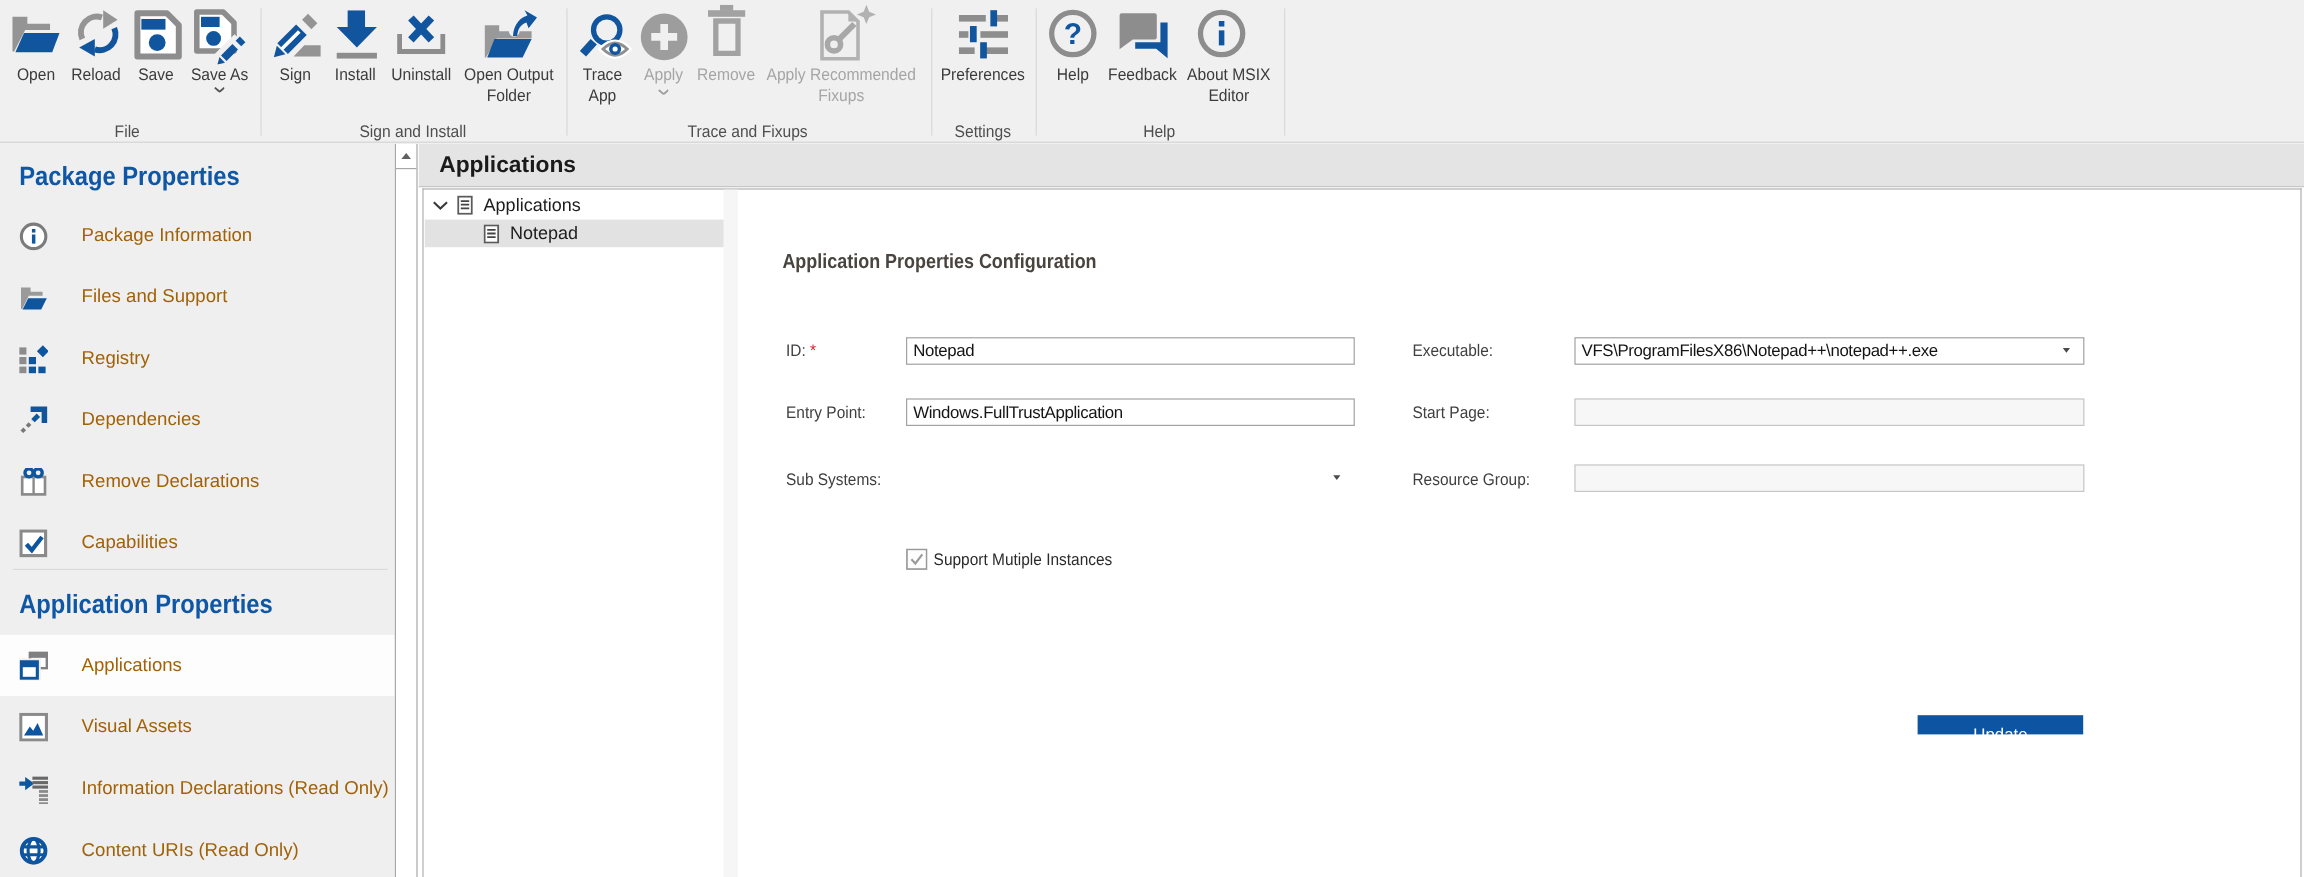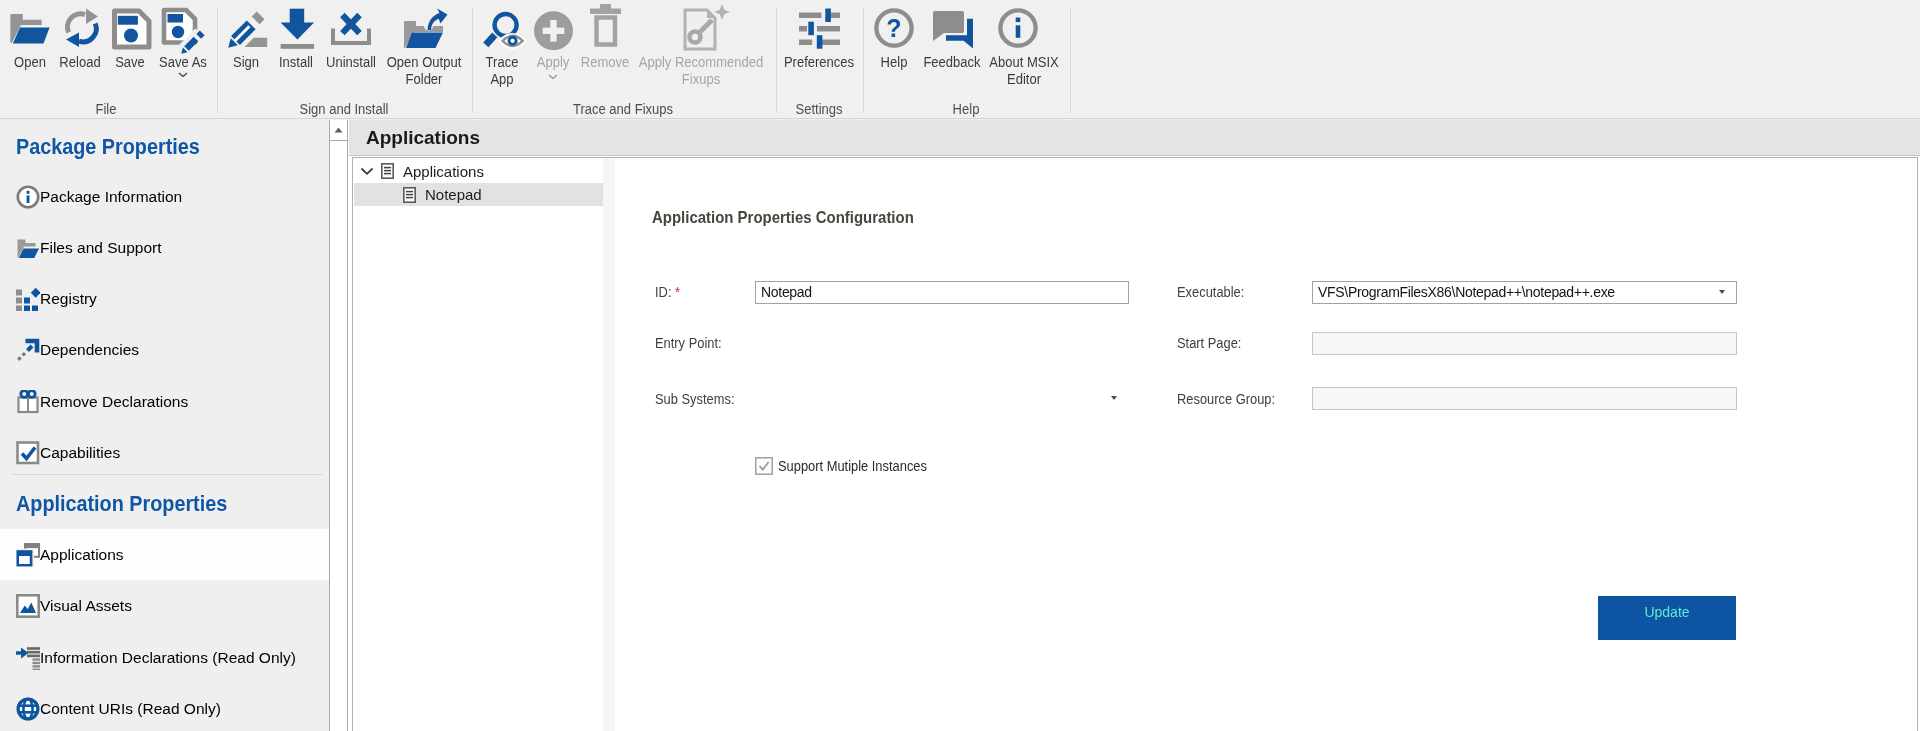--- a/index.html
+++ b/index.html
@@ -15,21 +15,21 @@
   .rl { position:absolute; font-size:14px; color:#3b3b3b; line-height:17px; white-space:nowrap; }
   .glabel { position:absolute; top:101px; font-size:14px; color:#4e4e4e;
     text-align:center; white-space:nowrap; }
   .chev { position:absolute; width:9px; height:5px; }
 
   
   #sidebar { position:absolute; left:0; top:120px; width:329px; height:611px;
     background:#f0efef; }
   .sbhead { position:absolute; left:16px; font-weight:bold; font-size:22px;
     color:#0f57a5; transform:scaleX(0.9); transform-origin:0 50%; white-space:nowrap; }
-  .sbitem { position:absolute; left:40px; font-size:15.5px; color:#000000; line-height:20px;
+  .sbitem { position:absolute; left:68px; font-size:15.5px; color:#a16207; line-height:20px;
     transform-origin:0 0; white-space:nowrap; }
   .sbicon { position:absolute; left:16px; width:24px; height:24px; }
   #sbsel { position:absolute; left:0; top:409px; width:329px; height:51px; background:#fdfdfd; }
   #sbdiv { position:absolute; left:11px; top:354px; width:312px; height:1px; background:#dadada; }
 
   
   #sbscroll { position:absolute; left:329px; top:120px; width:19px; height:611px;
     background:#fff; border-left:1px solid #a8a8a8; border-right:1px solid #a8a8a8; }
   #sbscrollup { position:absolute; left:0; top:0; width:17px; height:21px;
     border-bottom:1px solid #a8a8a8; }
@@ -51,22 +51,22 @@
   
   #ftitle { position:absolute; left:299px; top:50px; font-weight:bold; font-size:17px;
     color:#4a443e; transform:scaleX(0.88); transform-origin:0 0; white-space:nowrap; }
   .flabel { position:absolute; font-size:14px; color:#3f3f3f; line-height:18px;
     transform:scaleX(0.92); transform-origin:0 50%; white-space:nowrap; }
   .inp { position:absolute; height:23px; border:1px solid #a2a2a2; background:#fff;
     font-size:14px; letter-spacing:-0.3px; line-height:21px; color:#141414; padding-left:5px; white-space:nowrap; overflow:hidden; }
   .inp.dis { border-color:#c6c6c6; background:#f7f7f7; }
   .arrow { position:absolute; width:0; height:0; border-left:3.5px solid transparent;
     border-right:3.5px solid transparent; border-top:4.5px solid #4a4a4a; }
-  #updbtn { position:absolute; left:1245px; top:438px; width:138px; height:44px;
-    background:#0d55a3; color:#5eead4; font-size:14px; text-align:center; line-height:32px; }
+  #updbtn { position:absolute; left:1245px; top:438px; width:138px; height:16px;
+    background:#0d55a3; color:#ffffff; font-size:14px; text-align:center; line-height:32px; }
 </style>
 </head>
 <body>
 <div id="page">
   <div id="ribbon">
       <div id="ribline"></div>
     <div class="rsep" style="left:217px"></div>
     <div class="rsep" style="left:472px"></div>
     <div class="rsep" style="left:776px"></div>
     <div class="rsep" style="left:863px"></div>
@@ -337,20 +337,21 @@
 
     <div id="ftitle">Application Properties Configuration</div>
 
     <div class="flabel" style="left:302px;top:125px">ID: <span style="color:#d02525">*</span></div>
     <div class="inp" style="left:402px;top:123px;width:374px">Notepad</div>
     <div class="flabel" style="left:824px;top:125px">Executable:</div>
     <div class="inp" style="left:959px;top:123px;width:425px">VFS\ProgramFilesX86\Notepad++\notepad++.exe</div>
     <div class="arrow" style="left:1366px;top:132px"></div>
 
     <div class="flabel" style="left:302px;top:176px">Entry Point:</div>
+    <div class="inp" style="left:402px;top:174px;width:374px">Windows.FullTrustApplication</div>
     <div class="flabel" style="left:824px;top:176px">Start Page:</div>
     <div class="inp dis" style="left:959px;top:174px;width:425px"></div>
 
     <div class="flabel" style="left:302px;top:232px">Sub Systems:</div>
     <div class="arrow" style="left:758px;top:238px"></div>
     <div class="flabel" style="left:824px;top:232px">Resource Group:</div>
     <div class="inp dis" style="left:959px;top:229px;width:425px"></div>
 
     <svg style="position:absolute;left:402px;top:299px" width="18" height="18" viewBox="0 0 18 18">
       <rect x="0.8" y="0.8" width="16.4" height="16.4" fill="#fdfdfd" stroke="#9a9a9a" stroke-width="1.4"></rect>

